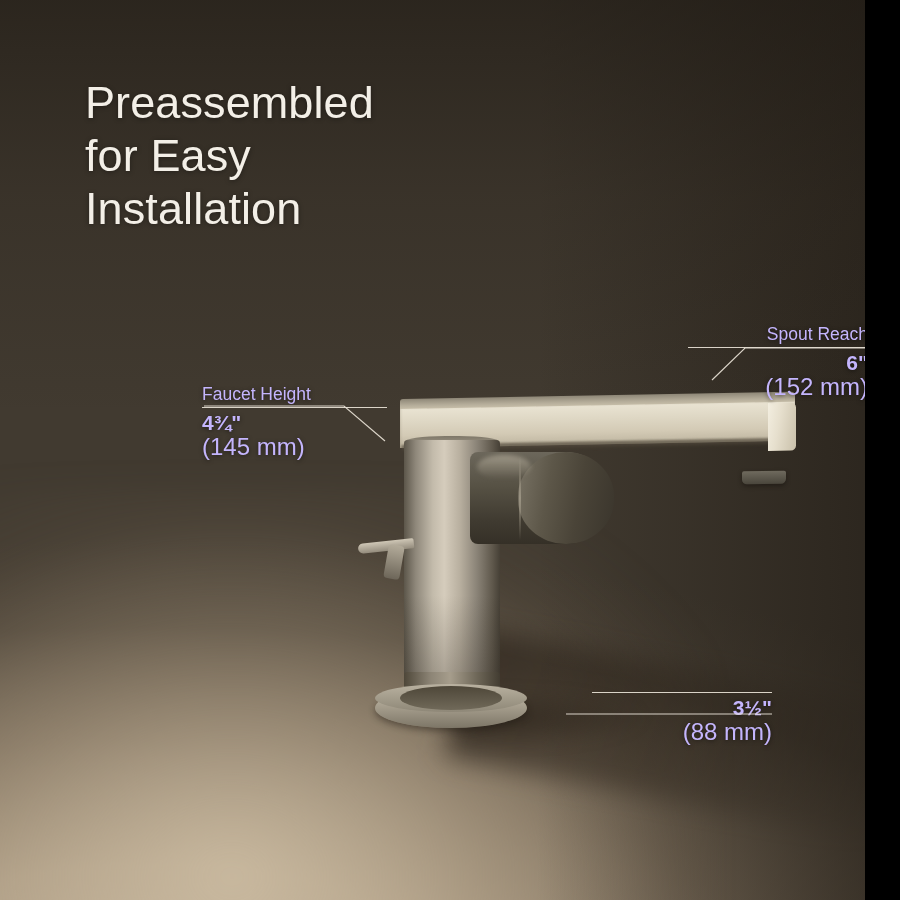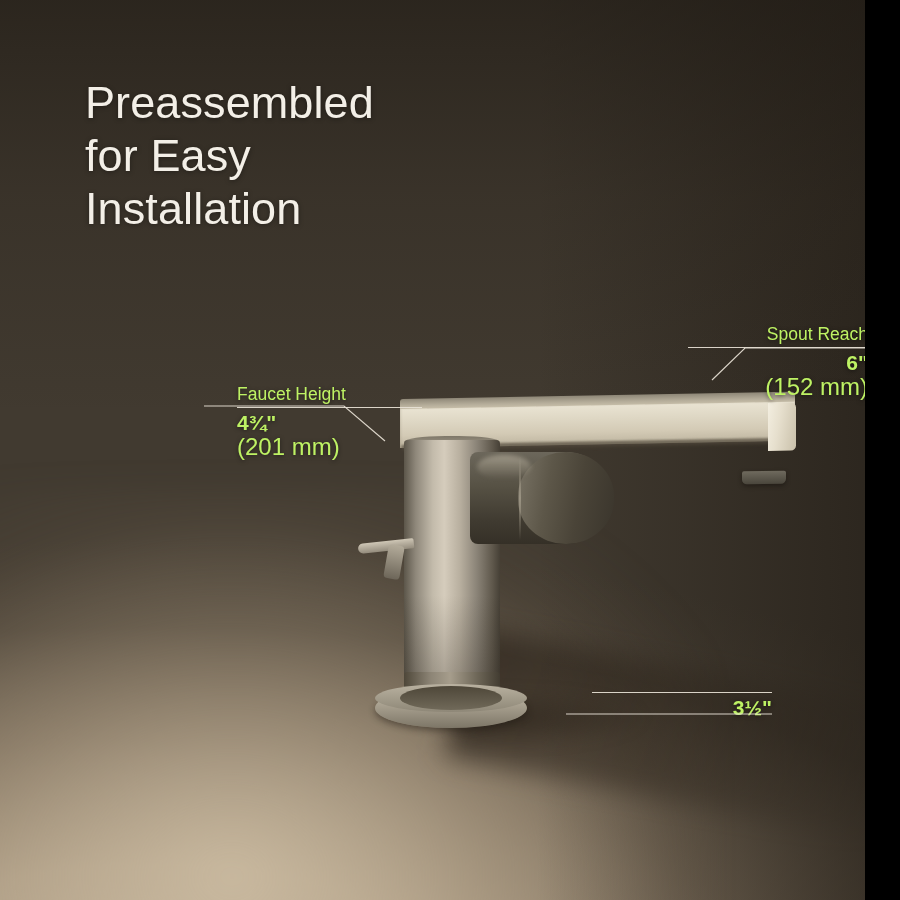--- a/index.html
+++ b/index.html
@@ -54,26 +54,26 @@
 
   
   .headline{
     position:absolute;left:85px;top:76px;
     color:#f3efe7;font-size:45px;line-height:53px;
     font-weight:400;letter-spacing:.1px;white-space:pre-line;
     text-shadow:0 1px 5px rgba(0,0,0,.38);
   }
 
   
-  .callout{position:absolute;color:#bef264;text-shadow:0 1px 4px rgba(0,0,0,.5);}
+  .callout{position:absolute;color:#c4b5fd;text-shadow:0 1px 4px rgba(0,0,0,.5);}
   .callout .cap{font-size:17.5px;font-weight:400;line-height:21px;white-space:nowrap;}
   .callout .val{font-size:21px;font-weight:700;line-height:25px;white-space:nowrap;}
   .callout .met{font-size:24px;font-weight:400;line-height:23px;white-space:nowrap;}
   .rule{height:1px;background:#e8e2d6;opacity:.92;margin:2px 0 2px;}
-  .ta-l{text-align:left;margin-left:35px;}
+  .ta-l{text-align:left;}
   .ta-r{text-align:right;}
 
   #callout-faucet-height{left:202px;top:384px;width:185px;}
   #callout-spout-reach{left:688px;top:324px;width:180px;}
   #callout-width{left:592px;top:690px;width:180px;}
 
   .leader{position:absolute;overflow:visible;pointer-events:none;}
   .leader path{stroke:#e8e2d6;stroke-width:1.15;fill:none;opacity:.92;}
 
   
@@ -230,37 +230,38 @@
     <div class="col-foot"></div>
     <div class="base-ring"></div>
     <div class="base-top"></div>
     <div class="base-inner"></div>
   </div>
 
   <div class="callout ta-l" id="callout-faucet-height">
     <div class="cap">Faucet Height</div>
     <div class="rule"></div>
     <div class="val">4¾"</div>
-    <div class="met">(201 mm)</div>
+    <div class="met">(145 mm)</div>
   </div>
   <svg class="leader" style="left:0;top:0;width:900px;height:900px;">
     <path d="M204,406 L344,406 L385,441"></path>
   </svg>
 
   <div class="callout ta-r" id="callout-spout-reach">
     <div class="cap">Spout Reach</div>
     <div class="rule"></div>
     <div class="val">6"</div>
     <div class="met">(152 mm)</div>
   </div>
   <svg class="leader" style="left:0;top:0;width:900px;height:900px;">
     <path d="M868,348 L745,348 L712,380"></path>
   </svg>
 
   <div class="callout ta-r" id="callout-width">
     <div class="rule"></div>
     <div class="val">3½"</div>
+    <div class="met">(88 mm)</div>
   </div>
   <svg class="leader" style="left:0;top:0;width:900px;height:900px;">
     <path d="M772,714 L566,714"></path>
   </svg>
 
 </div>
 
 </body></html>

